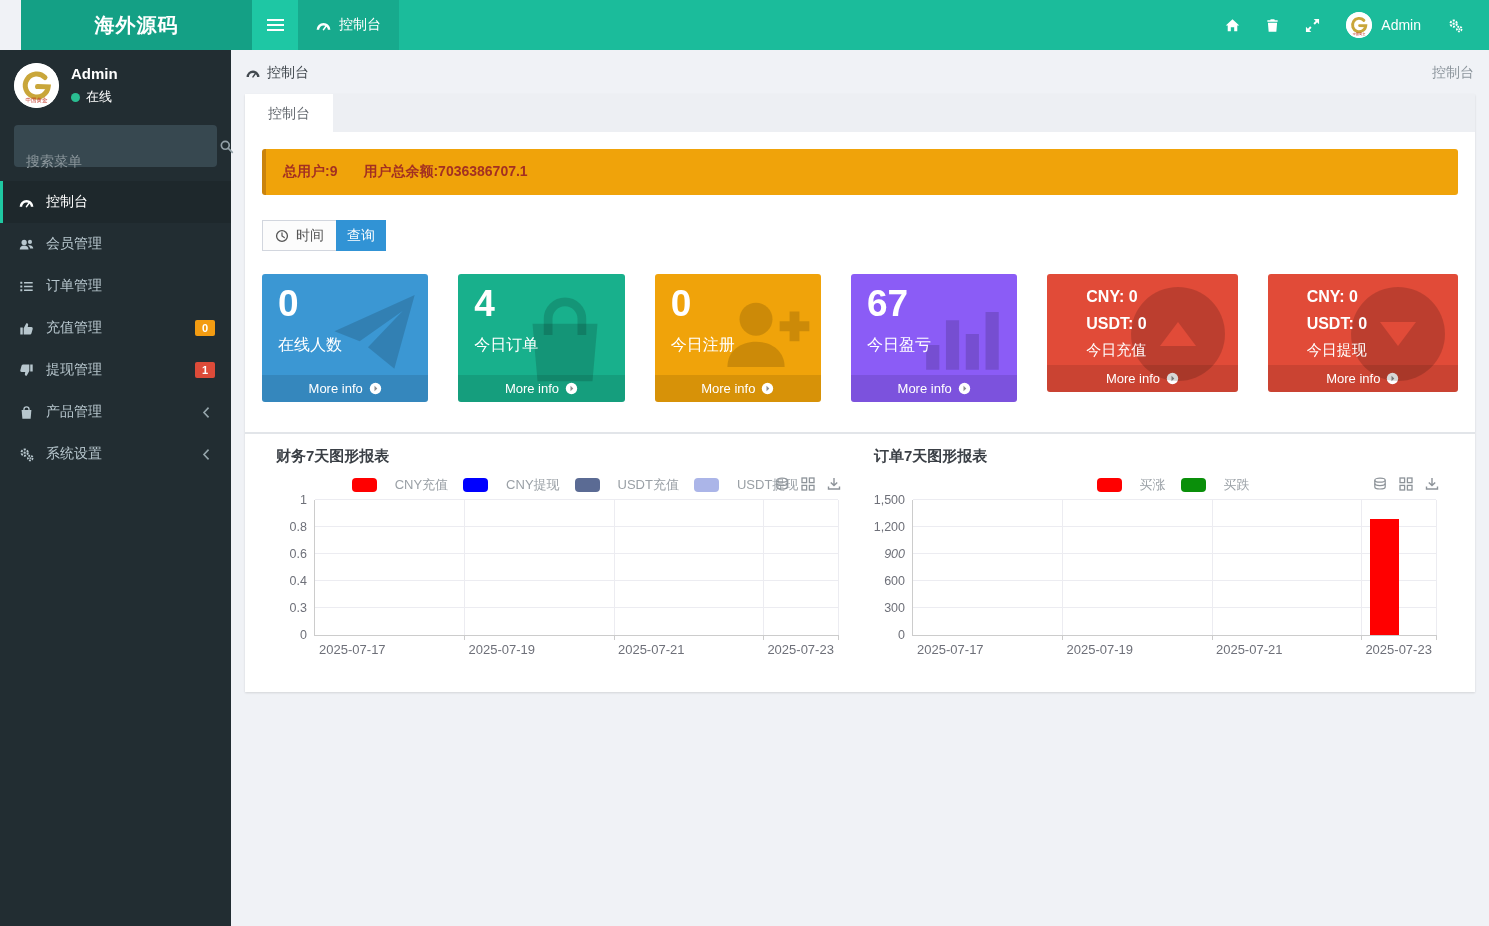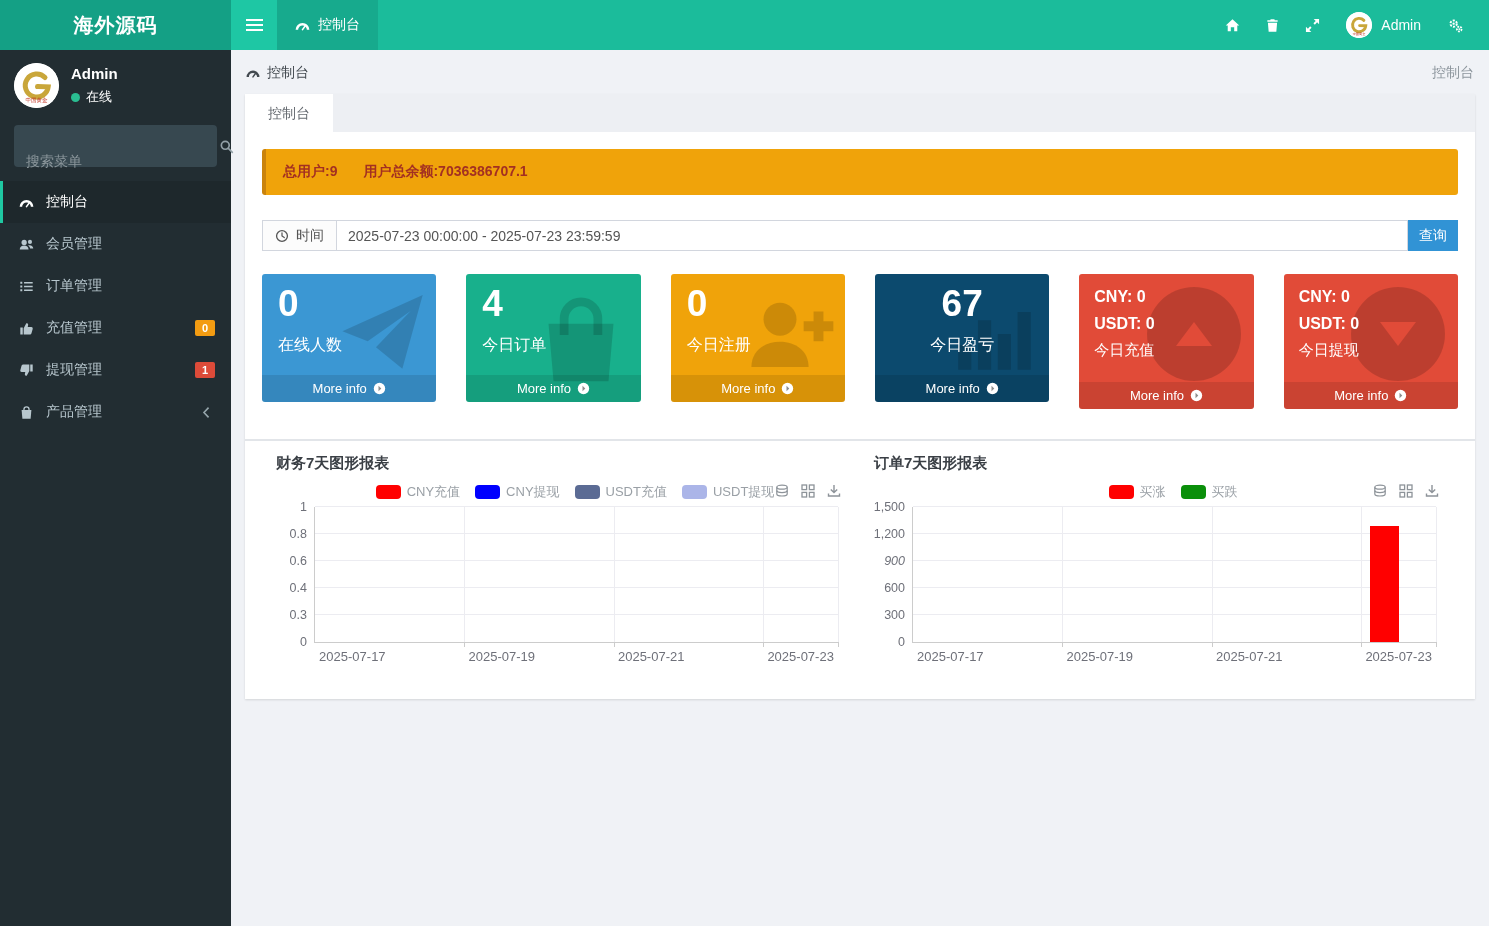--- a/index.html
+++ b/index.html
@@ -3,21 +3,21 @@
 <meta charset="utf-8">
 <style>
   * { margin:0; padding:0; box-sizing:border-box; }
   html,body { width:1489px; height:926px; overflow:hidden;
     font-family:"Liberation Sans","DejaVu Sans",sans-serif; background:#f0f2f6; }
   .icon svg { display:block; }
 
   
   .topbar { display:flex; height:50px; }
   .brand { width:231px; background:#14a085; color:#fff; font-size:20px; font-weight:bold;
-    display:flex; align-items:center; justify-content:center; letter-spacing:1px; }
+    display:flex; align-items:center; justify-content:center; letter-spacing:1px;margin-left:21px; }
   .navbar { flex:1; background:#1bbc9b; display:flex; align-items:stretch; color:#fff; }
   .hamburger { width:46px; background:#1ec7a4; display:flex; align-items:center; justify-content:center; cursor:pointer; }
   .hamburger .bars i { display:block; width:17px; height:2px; background:#fff; margin:3px 0; }
   .nav-tab { background:#17aa8d; display:flex; align-items:center; gap:8px; padding:0 18px; font-size:14px; }
   .nav-tab .icon svg { width:15px; height:15px; }
   .nav-spacer { flex:1; }
   .nav-right { display:flex; align-items:center; padding-right:14px; }
   .nav-btn { width:40px; height:50px; display:flex; align-items:center; justify-content:center; cursor:pointer; }
   .nav-btn svg { width:15px; height:15px; }
   .nav-user { display:flex; align-items:center; gap:9px; padding:0 14px; cursor:pointer; }
@@ -69,21 +69,21 @@
   .filter-row { display:flex; height:31px; margin-bottom:23px; }
   .filter-addon { display:flex; align-items:center; gap:7px; padding:0 12px; border:1px solid #d2d6de;
     border-right:none; background:#fcfcfc; color:#555; font-size:14px; }
   .filter-addon svg { width:14px; height:14px; }
   .filter-input { flex:1; border:1px solid #d2d6de; padding:0 11px; font-size:14px; color:#555;
     outline:none; font-family:inherit; }
   .filter-btn { width:50px; background:#3193d5; color:#fff; border:none; font-size:14px; cursor:pointer; font-family:inherit; }
 
   .boxes-row { display:flex; gap:30px; margin-bottom:30px; align-items:flex-start; }
   .info-box { flex:1; position:relative; height:128px; border-radius:3px; color:#fff; cursor:pointer; }
-  .info-box.tall { height:135px; }
+  .info-box.tall { height:118px;padding-left:24px; }
   .ib-number { font-size:37px; font-weight:bold; padding:10px 16px 0; line-height:1.1; position:relative; z-index:2; }
   .ib-label { font-size:16px; padding:0 16px; margin-top:10px; position:relative; z-index:2; }
   .ib-lines { padding:9px 15px 0; position:relative; z-index:2; }
   .ib-line { font-size:16px; font-weight:bold; line-height:1.7; }
   .ib-line.cn { font-weight:normal; font-size:15px; }
   .ib-icon { position:absolute; right:10px; top:16px; color:rgba(0,0,0,.15); z-index:1; }
   .ib-icon svg { width:88px; height:88px; }
   .ib-icon.big svg { width:100px; height:100px; }
   .big-circle { position:absolute; right:13px; top:13px; width:94px; height:94px; border-radius:50%;
     background:rgba(0,0,0,.16); display:flex; align-items:center; justify-content:center; z-index:1; }
@@ -93,21 +93,21 @@
     border-radius:0 0 3px 3px; }
   .ib-footer svg { width:13px; height:13px; }
 
   .section-divider { border-top:2px solid #e2e5e9; margin:0 -17px; }
   .charts-row { display:flex; padding:13px 0 30px; }
   .chart-panel { flex:1; padding:0 12px 0 14px; }
   .chart-title { font-size:15px; font-weight:bold; color:#3a3f45; margin-bottom:10px; }
   .chart-canvas { position:relative; height:186px; }
   .legend { position:absolute; top:0; left:36px; right:10px; display:flex; justify-content:center;
     gap:15px; align-items:center; font-size:13px; color:#9aa0a6; z-index:3; }
-  .legend-item { display:flex; align-items:center; gap:6px; cursor:pointer; }
+  .legend-item { display:flex; align-items:center; gap:18px; cursor:pointer; }
   .swatch { width:25px; height:14px; border-radius:4px; }
   .toolbox { position:absolute; top:0; right:6px; display:flex; gap:10px; color:#8d9399; z-index:4; }
   .toolbox .icon { cursor:pointer; }
   .toolbox svg { width:16px; height:16px; }
   .plot { position:absolute; left:38px; right:10px; top:24px; bottom:26px;
     border-left:1px solid #ccc; border-bottom:1px solid #ccc; }
   .gridline-h { position:absolute; left:0; right:0; border-top:1px solid #ececf1; }
   .gridline-v { position:absolute; top:0; bottom:0; border-left:1px solid #ececf1; }
   .ylabel { position:absolute; right:calc(100% + 8px); transform:translateY(50%); font-size:12.5px;
     color:#6e7079; white-space:nowrap; }
@@ -266,20 +266,36 @@
               <path d="M5.3 7.2V4.6a2.7 2.7 0 0 1 5.4 0v2.6" fill="none" stroke="currentColor" stroke-width="1.4"></path>
             </svg>
           </span>
           <span>产品管理</span>
           <span class="icon menu-chevron">
             <svg viewBox="0 0 16 16" fill="none">
               <path d="M10.2 2.8 5.3 8l4.9 5.2" stroke="currentColor" stroke-width="1.7"></path>
             </svg>
           </span>
         </li>
+        <li class="menu-item">
+          <span class="icon">
+            <svg viewBox="0 0 16 16" fill="none">
+              <circle cx="6" cy="6" r="3.4" stroke="currentColor" stroke-width="2.1" stroke-dasharray="2.3 1.35"></circle>
+              <circle cx="6" cy="6" r="1.25" fill="currentColor"></circle>
+              <circle cx="12" cy="11.8" r="2.5" stroke="currentColor" stroke-width="1.9" stroke-dasharray="1.8 1.1"></circle>
+              <circle cx="12" cy="11.8" r="0.95" fill="currentColor"></circle>
+            </svg>
+          </span>
+          <span>系统设置</span>
+          <span class="icon menu-chevron">
+            <svg viewBox="0 0 16 16" fill="none">
+              <path d="M10.2 2.8 5.3 8l4.9 5.2" stroke="currentColor" stroke-width="1.7"></path>
+            </svg>
+          </span>
+        </li>
       </ul>
   </div>
 
   <div class="main">
     <div class="content-header">
       <div class="breadcrumb">
         <span class="icon" id="crumb-icon">
             <svg viewBox="0 0 16 16" fill="none">
               <path d="M2 12.6a6 6 0 0 1 12 0" stroke="currentColor" stroke-width="2.7"></path>
               <path d="M8 12.4l3.6-4.9" stroke="currentColor" stroke-width="1.7" stroke-linecap="round"></path>
@@ -303,21 +319,20 @@
         <div class="filter-row">
           <div class="filter-addon">
             <span class="icon" id="clock-icon">
                 <svg viewBox="0 0 16 16" fill="none">
                   <circle cx="8" cy="8" r="6.2" stroke="currentColor" stroke-width="1.5"></circle>
                   <path d="M8 4.4V8l2.6 1.8" stroke="currentColor" stroke-width="1.4" stroke-linecap="round"></path>
                 </svg>
               </span>
             <span>时间</span>
           </div>
-          <input class="filter-input" type="text" value="2025-07-23 00:00:00 - 2025-07-23 23:59:59" style="">
           <button class="filter-btn">查询</button>
         </div>
 
         <div class="boxes-row" id="boxes-row">
             <div class="info-box" style="background: rgb(59, 151, 211);">
               <div class="ib-number">0</div>
               <div class="ib-label">在线人数</div>
               <span class="icon ib-icon">
                 <svg viewBox="0 0 16 16" fill="currentColor">
                   <path d="M15.4.9.8 7.5l4.6 1.8L13.2 3.8 6.9 10.4l4.8 3.9z"></path>
@@ -365,21 +380,21 @@
               <div class="ib-footer">
                 <span>More info</span>
                 <span class="icon">
                   <svg viewBox="0 0 16 16">
                     <circle cx="8" cy="8" r="7" fill="#fff"></circle>
                     <path d="M6.8 4.6 10.2 8 6.8 11.4z" fill="rgba(0,0,0,.45)"></path>
                   </svg>
                 </span>
               </div>
             </div>
-            <div class="info-box" style="background: #0c4a6e; text-align: center;">
+            <div class="info-box" style="background: #8b5cf6;">
               <div class="ib-number">67</div>
               <div class="ib-label">今日盈亏</div>
               <span class="icon ib-icon">
                 <svg viewBox="0 0 16 16" fill="currentColor">
                   <path d="M1.3 10h2.4v4.5H1.3zM4.9 5.5h2.4v9H4.9zM8.5 8h2.4v6.5H8.5zM12.1 4h2.4v10.5h-2.4z"></path>
                 </svg>
               </span>
               <div class="ib-footer">
                 <span>More info</span>
                 <span class="icon">

